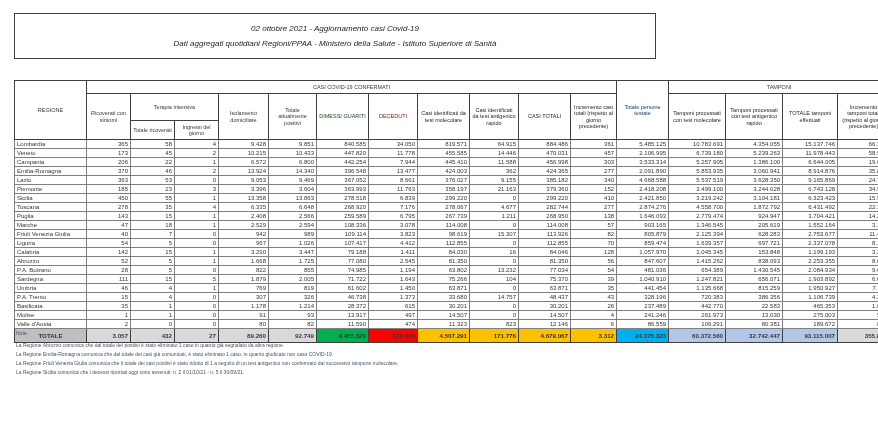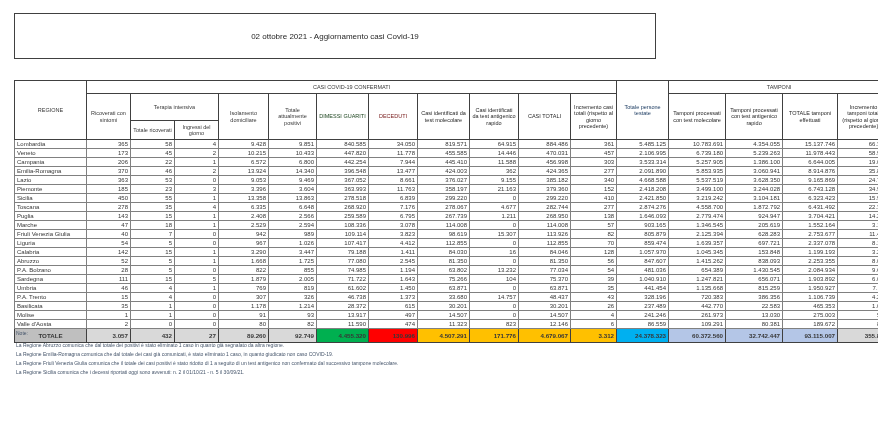--- a/index.html
+++ b/index.html
@@ -6,21 +6,21 @@
   body{
     width:878px;height:442px;background:#ffffff;position:relative;
     font-family:"Liberation Sans",sans-serif;color:#373737;
     -webkit-font-smoothing:antialiased;
   }
   .title-box{
     position:absolute;left:14px;top:13px;width:640px;height:44px;
     border:1px solid #404040;background:#ffffff;
     display:flex;flex-direction:column;justify-content:center;align-items:center;gap:6px;
   }
-  .title-box .line{font-size:8px;color:#262626;text-align:left;white-space:nowrap;}
+  .title-box .line{font-size:8px;color:#262626;text-align:left;white-space:nowrap;font-style:italic;}
 
   .report-table{
     position:absolute;left:14px;top:80px;width:849px;
     border-collapse:collapse;table-layout:fixed;
     font-size:6px;color:#373737;
   }
   .report-table th,.report-table td{
     border:1px solid #808080;padding:0 2px;overflow:hidden;vertical-align:middle;
   }
   .report-table thead th{
@@ -57,20 +57,21 @@
 
   .notes{position:absolute;left:16px;top:330px;width:840px;font-size:5px;color:#44546a;}
   .notes .notes-label{margin-bottom:6px;}
   .notes .note-line{margin-bottom:2.5px;line-height:1.3;}
 </style>
 </head>
 <body>
 
 <div class="title-box">
   <div class="line">02 ottobre 2021 - Aggiornamento casi Covid-19</div>
+  <div class="line">Dati aggregati quotidiani Regioni/PPAA - Ministero della Salute - Istituto Superiore di Sanità</div>
 </div>
 
 <table class="report-table">
   <colgroup>
     <col style="width:72px">
       <col style="width:44px">
       <col style="width:44px">
       <col style="width:44px">
     <col style="width:50px">
       <col style="width:48px">

